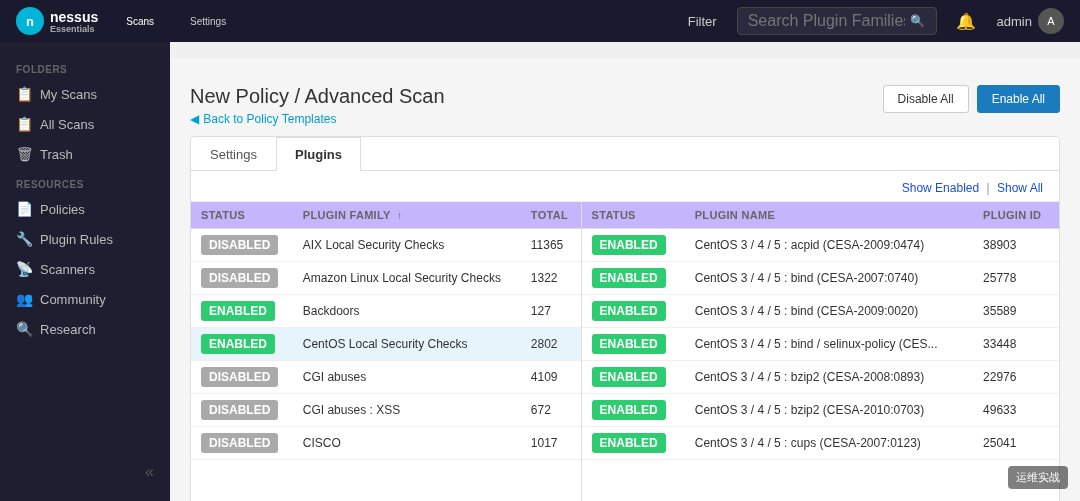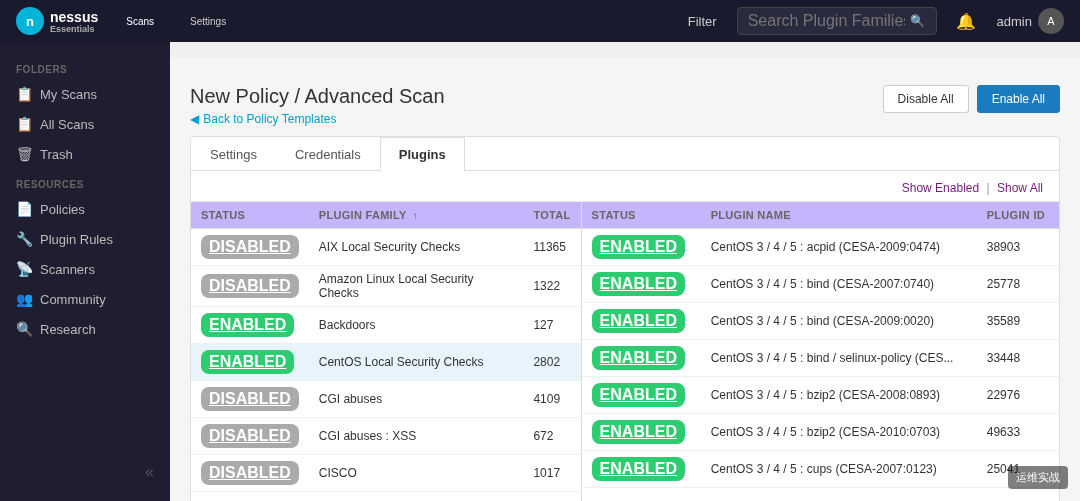--- a/index.html
+++ b/index.html
@@ -194,21 +194,21 @@
       padding: 0;
     }
     .tab-content-header {
       display: flex;
       justify-content: space-between;
       align-items: center;
       padding: 10px 16px 6px;
       border-bottom: 1px solid #eee;
     }
     .show-links { font-size: 12px; color: #555; }
-    .show-links a { color: #701a75; cursor: pointer; }
+    .show-links a { color: #1d4ed8; cursor: pointer; }
     .show-links .separator { margin: 0 4px; color: #999; }
 
     
     .split-panel {
       display: flex;
       height: 310px;
     }
     .left-panel {
       width: 45%;
       border-right: 1px solid #ddd;
@@ -240,27 +240,26 @@
     .plugin-table td {
       padding: 6px 10px;
       border-bottom: 1px solid #f0f0f0;
       vertical-align: middle;
     }
     .plugin-table tr.selected { background: #e8f4fb; }
 
     .status-badge {
       display: inline-block;
       padding: 3px 8px;
-      border-radius: 8px;
-      font-size: 16px;
+      border-radius: 3px;
+      font-size: 12px;
       font-weight: bold;
       text-transform: uppercase;
       min-width: 68px;
       text-align: center;
-      text-decoration: underline;
     }
     .status-disabled {
       background: #aaa;
       color: #fff;
     }
     .status-enabled {
       background: #2ecc71;
       color: #fff;
     }
 
@@ -376,21 +375,20 @@
       </div>
       <div class="header-buttons">
         <button class="btn">Disable All</button>
         <button class="btn btn-primary">Enable All</button>
       </div>
     </div>
 
     <div class="content-area">
       <div class="tabs">
         <div class="tab">Settings</div>
-        <div class="tab">Credentials</div>
         <div class="tab active">Plugins</div>
       </div>
 
       <div class="tab-content-header">
         <div></div>
         <div class="show-links">
           <a>Show Enabled</a>
           <span class="separator">|</span>
           <a>Show All</a>
         </div>

